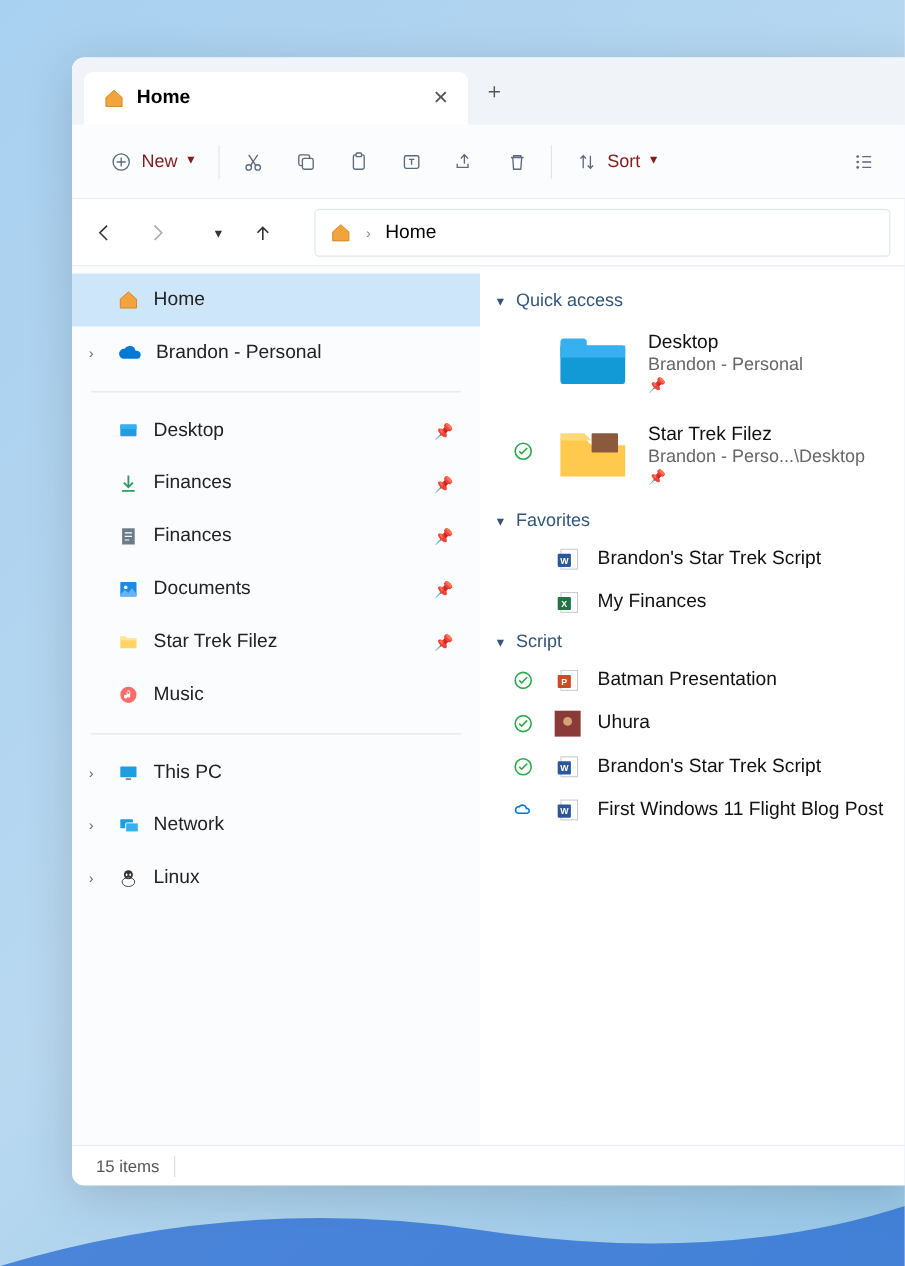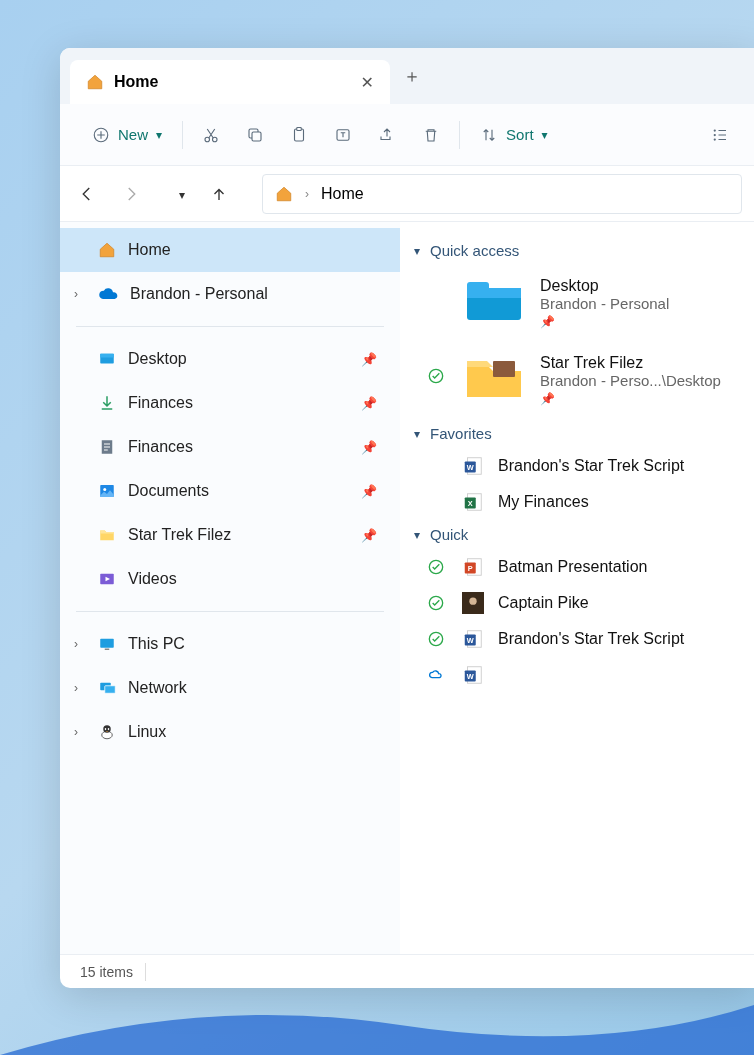--- a/index.html
+++ b/index.html
@@ -3,21 +3,21 @@
 <meta charset="utf-8">
 <style>
 * { margin: 0; padding: 0; box-sizing: border-box; font-family: "Segoe UI", Arial, sans-serif; }
 body { background: linear-gradient(135deg, #a8d0f0 0%, #b8d8f0 50%, #98c8e8 100%); width: 754px; height: 1055px; overflow: hidden; position: relative; }
 .window { position: absolute; left: 60px; top: 48px; width: 700px; height: 940px; background: #fff; border-radius: 10px 0 0 10px; box-shadow: 0 8px 40px rgba(0,0,0,0.15); }
 .tabbar { display: flex; align-items: center; height: 56px; background: #f0f4f9; border-radius: 10px 0 0 0; padding: 0 0 0 10px; }
 .tab { display: flex; align-items: center; gap: 10px; background: #fff; height: 44px; margin-top: 12px; padding: 0 16px; border-radius: 8px 8px 0 0; width: 320px; }
 .tab .close { margin-left: auto; color: #555; cursor: pointer; }
 .newtab { width: 44px; display: flex; justify-content: center; color: #555; font-size: 18px; }
 .toolbar { display: flex; align-items: center; height: 62px; padding: 0 18px; gap: 0; background: #fbfcfe; border-bottom: 1px solid #eaeef3; }
-.tool { display: flex; align-items: center; gap: 8px; color: #0f766e; padding: 8px 14px; border-radius: 4px; font-size: 15px; }
+.tool { display: flex; align-items: flex-start; gap: 8px; color: #7f1d1d; padding: 8px 14px; border-radius: 4px; font-size: 15px; }
 .tool.iconbtn { padding: 8px 12px; min-width: 44px; justify-content: center; }
 .vsep { width: 1px; height: 28px; background: #e0e6ec; margin: 0 6px; }
 .addrbar { display: flex; align-items: center; height: 56px; padding: 0 18px; gap: 12px; border-bottom: 1px solid #eaeef3; }
 .navbtn { width: 32px; text-align: center; color: #333; }
 .navbtn.dim { color: #aaa; }
 .crumbs { flex: 1; margin-left: 8px; border: 1px solid #e0e6ec; border-radius: 4px; height: 40px; display: flex; align-items: center; gap: 12px; padding: 0 12px; }
 .content { display: flex; height: calc(100% - 56px - 62px - 56px - 34px); }
 .sidebar { width: 340px; background: #fafcfe; padding: 6px 0; }
 .side-item { display: flex; align-items: center; height: 44px; padding: 0 18px 0 38px; gap: 12px; font-size: 16px; color: #222; position: relative; }
 .side-item.selected { background: #cde6f9; }
@@ -214,25 +214,25 @@
               <path d="M3 6h6l2 2h10v11H3z" fill="#ffd666"></path>
               <path d="M3 6h6l2 2h10v2H3z" fill="#ffe599"></path>
             </svg>
           </span>
         <span>Star Trek Filez</span>
         <span class="pin">📌</span>
       </div>
       <div class="side-item">
         <span>
             <svg width="18" height="18" viewBox="0 0 24 24">
-              <rect x="3" y="5" width="18" height="14" rx="1" fill="#7b5cd6"></rect>
-              <path d="M10 9l6 3-6 3z" fill="#fff"></path>
-            </svg>
-          </span>
-        <span>Videos</span>
+              <circle cx="12" cy="12" r="9" fill="#ff6b6b"></circle>
+              <path d="M11 7v7a2 2 0 1 1-1-1.7V9l4-1v5a2 2 0 1 1-1-1.7V7z" fill="#fff"></path>
+            </svg>
+          </span>
+        <span>Music</span>
       </div>
       <div class="side-divider"></div>
       <div class="side-item">
         <span class="expand chev">›</span>
         <span>
             <svg width="18" height="18" viewBox="0 0 24 24">
               <rect x="3" y="5" width="18" height="12" rx="1" fill="#1e9de0"></rect>
               <rect x="9" y="18" width="6" height="2" fill="#888"></rect>
             </svg>
           </span>
@@ -326,21 +326,21 @@
               <rect x="6" y="3" width="15" height="18" fill="#fff" stroke="#ccc"></rect>
               <rect x="3" y="7" width="12" height="12" rx="1" fill="#217346"></rect>
               <text x="9" y="16" font-size="8" fill="#fff" text-anchor="middle" font-weight="bold">X</text>
             </svg>
           </span>
         <span>My Finances</span>
       </div>
 
       <div class="section-hdr">
         <span class="chev">▾</span>
-        <span>Quick</span>
+        <span>Script</span>
       </div>
       <div class="file-row">
         <div class="stat">
             <svg width="16" height="16" viewBox="0 0 24 24">
               <circle cx="12" cy="12" r="10" fill="none" stroke="#2ba84a" stroke-width="2"></circle>
               <path d="M7 12l3 3 7-7" fill="none" stroke="#2ba84a" stroke-width="2"></path>
             </svg>
           </div>
         <span>
             <svg width="22" height="22" viewBox="0 0 24 24">
@@ -353,25 +353,25 @@
       </div>
       <div class="file-row">
         <div class="stat">
             <svg width="16" height="16" viewBox="0 0 24 24">
               <circle cx="12" cy="12" r="10" fill="none" stroke="#2ba84a" stroke-width="2"></circle>
               <path d="M7 12l3 3 7-7" fill="none" stroke="#2ba84a" stroke-width="2"></path>
             </svg>
           </div>
         <span>
             <svg width="22" height="22" viewBox="0 0 24 24">
-              <rect width="24" height="24" fill="#3a2a1a"></rect>
-              <circle cx="12" cy="10" r="4" fill="#d4b594"></circle>
-            </svg>
-          </span>
-        <span>Captain Pike</span>
+              <rect width="24" height="24" fill="#8b3a3a"></rect>
+              <circle cx="12" cy="10" r="4" fill="#d4a574"></circle>
+            </svg>
+          </span>
+        <span>Uhura</span>
       </div>
       <div class="file-row">
         <div class="stat">
             <svg width="16" height="16" viewBox="0 0 24 24">
               <circle cx="12" cy="12" r="10" fill="none" stroke="#2ba84a" stroke-width="2"></circle>
               <path d="M7 12l3 3 7-7" fill="none" stroke="#2ba84a" stroke-width="2"></path>
             </svg>
           </div>
         <span>
             <svg width="22" height="22" viewBox="0 0 24 24">
@@ -388,20 +388,21 @@
               <path d="M6 16a4 4 0 0 1 1-8 5 5 0 0 1 9 2 3 3 0 0 1 1 6H6z" fill="none" stroke="#0078d4" stroke-width="2"></path>
             </svg>
           </div>
         <span>
             <svg width="22" height="22" viewBox="0 0 24 24">
               <rect x="6" y="3" width="15" height="18" fill="#fff" stroke="#ccc"></rect>
               <rect x="3" y="7" width="12" height="12" rx="1" fill="#2b579a"></rect>
               <text x="9" y="16" font-size="8" fill="#fff" text-anchor="middle" font-weight="bold">W</text>
             </svg>
           </span>
+        <span>First Windows 11 Flight Blog Post</span>
       </div>
     </div>
   </div>
 
   <div class="statusbar">
     <span>15 items</span>
     <span style="width:1px;height:18px;background:#ddd;margin:0 12px"></span>
   </div>
 </div>
 

